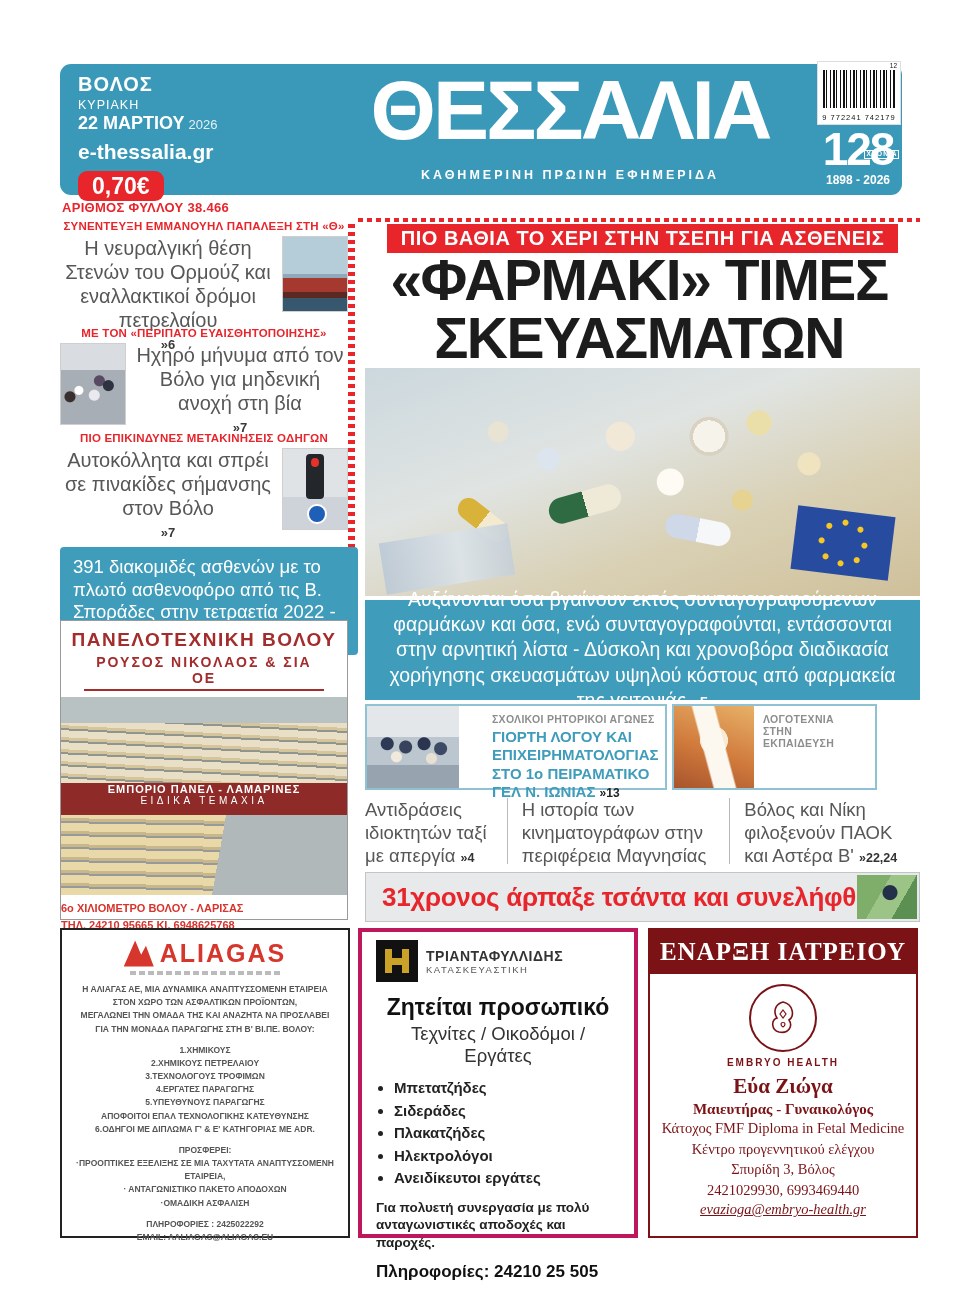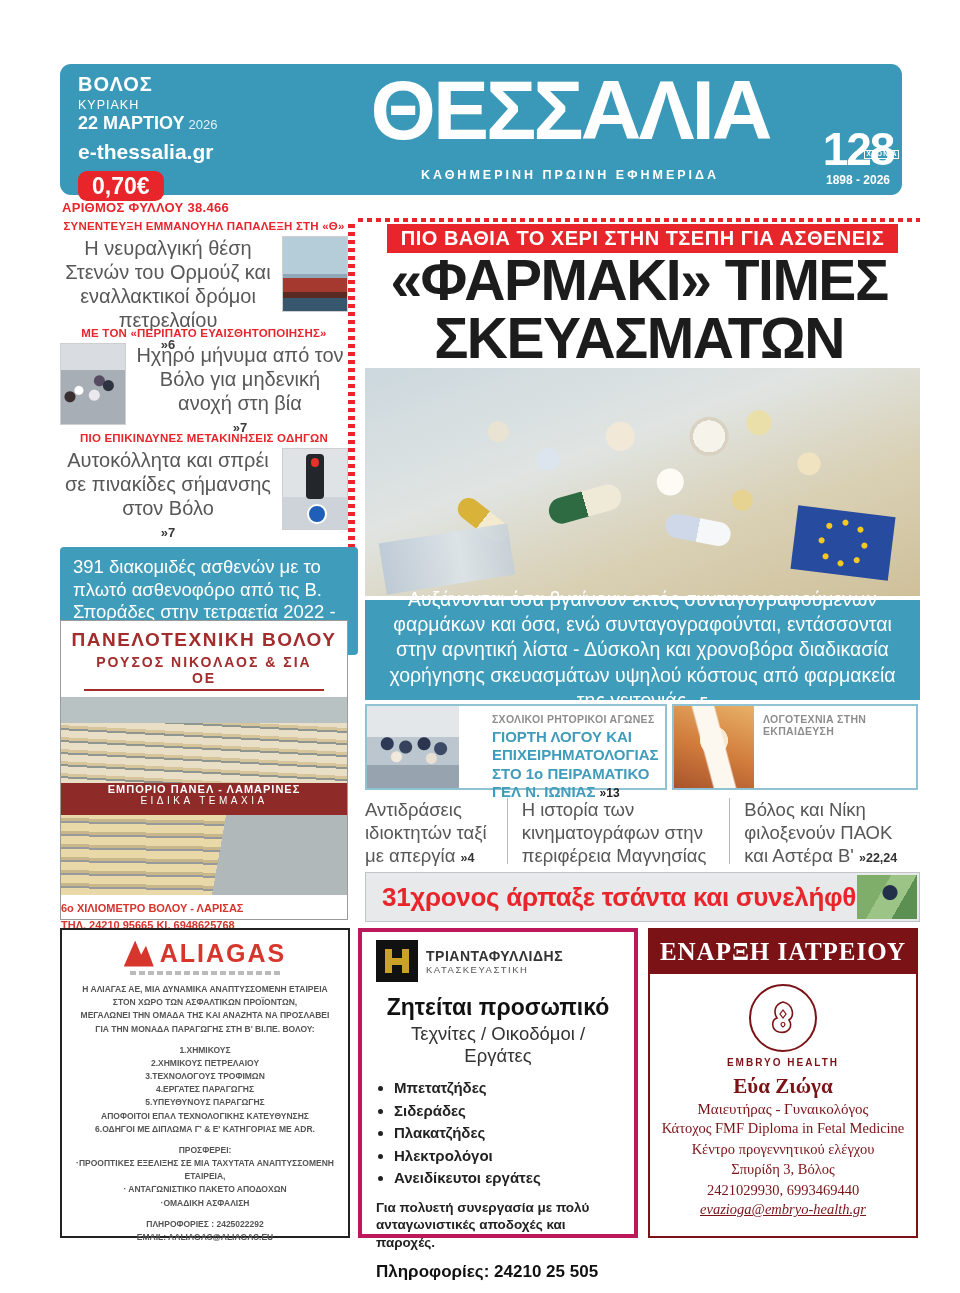--- a/index.html
+++ b/index.html
@@ -188,39 +188,44 @@
   
   .em-ad{left:648px;top:928px;width:270px;height:310px;border:2px solid #7a1216;background:#fff;
          box-sizing:border-box;text-align:center;font-family:"Liberation Serif", serif;color:#7a1216;}
   .em-header{height:44px;background:#7a1216;color:#fff;font-size:25px;font-weight:bold;
              letter-spacing:1px;line-height:44px;}
   .em-logo{width:64px;height:64px;border:2px solid #7a1216;border-radius:50%;margin:10px auto 0;
            display:flex;align-items:center;justify-content:center;}
   .em-brand{font-family:"Liberation Sans", sans-serif;font-size:10px;font-weight:bold;
             letter-spacing:2px;margin-top:5px;}
   .em-name{font-size:21px;font-weight:bold;margin-top:6px;}
-  .em-role{font-size:15px;font-weight:normal;margin-top:2px;}
+  .em-role{font-size:15px;font-weight:bold;margin-top:2px;}
   .em-line{font-size:14.5px;line-height:1.42;}
   .em-email{font-size:14.5px;font-style:italic;text-decoration:underline;margin-top:1px;}
 </style>
 </head>
 <body>
 
 <div class="page">
 
   <div class="abs masthead">
     <div class="abs mh-left">
       <div class="mh-loc">ΒΟΛΟΣ</div>
       <div class="mh-day">ΚΥΡΙΑΚΗ</div>
       <div class="mh-date"><span>22 ΜΑΡΤΙΟΥ</span><span class="mh-year">2026</span></div>
       <div class="mh-site">e-thessalia.gr</div>
       <div class="mh-price">0,70€</div>
     </div>
     <div class="abs mh-title">ΘΕΣΣΑΛΙΑ</div>
     <div class="abs mh-sub">ΚΑΘΗΜΕΡΙΝΗ ΠΡΩΙΝΗ ΕΦΗΜΕΡΙΔΑ</div>
+    <div class="abs barcode-box">
+      <div class="barcode-corner">12</div>
+      <div class="barcode-bars"></div>
+      <div class="barcode-num">9 772241 742179</div>
+    </div>
     <div class="abs mh-anniv">
       <div class="anniv-big"><span>128</span><span class="anniv-word">ΧΡΟΝΙΑ</span></div>
       <div class="anniv-range">1898 - 2026</div>
     </div>
   </div>
 
   <div class="abs issue">ΑΡΙΘΜΟΣ ΦΥΛΛΟΥ 38.466</div>
   <div class="abs rule-h"></div>
   <div class="abs rule-v"></div>
 
@@ -309,21 +314,21 @@
     <div class="teaser-img t-img-students"></div>
     <div class="teaser-body">
       <div class="teaser-kicker">ΣΧΟΛΙΚΟΙ ΡΗΤΟΡΙΚΟΙ ΑΓΩΝΕΣ</div>
       <div class="teaser-headline">
         <span>ΓΙΟΡΤΗ ΛΟΓΟΥ ΚΑΙ ΕΠΙΧΕΙΡΗΜΑΤΟΛΟΓΙΑΣ ΣΤΟ 1ο ΠΕΙΡΑΜΑΤΙΚΟ ΓΕΛ Ν. ΙΩΝΙΑΣ</span>
         <span class="teaser-ref">»13</span>
       </div>
     </div>
   </div>
 
-  <div class="abs teaser" style="left:672px;width:246px;justify-content:flex-end;">
+  <div class="abs teaser" style="left:672px;width:205px;justify-content:flex-end;">
     <div class="teaser-img t-img-book"></div>
     <div class="teaser-body">
       <div class="teaser-kicker">ΛΟΓΟΤΕΧΝΙΑ ΣΤΗΝ ΕΚΠΑΙΔΕΥΣΗ</div>
     </div>
   </div>
 
   <div class="briefs abs">
     <div class="brief" style="width:142px;">
       <span>Αντιδράσεις ιδιοκτητών ταξί με απεργία</span>
       <span class="brief-ref">»4</span>

